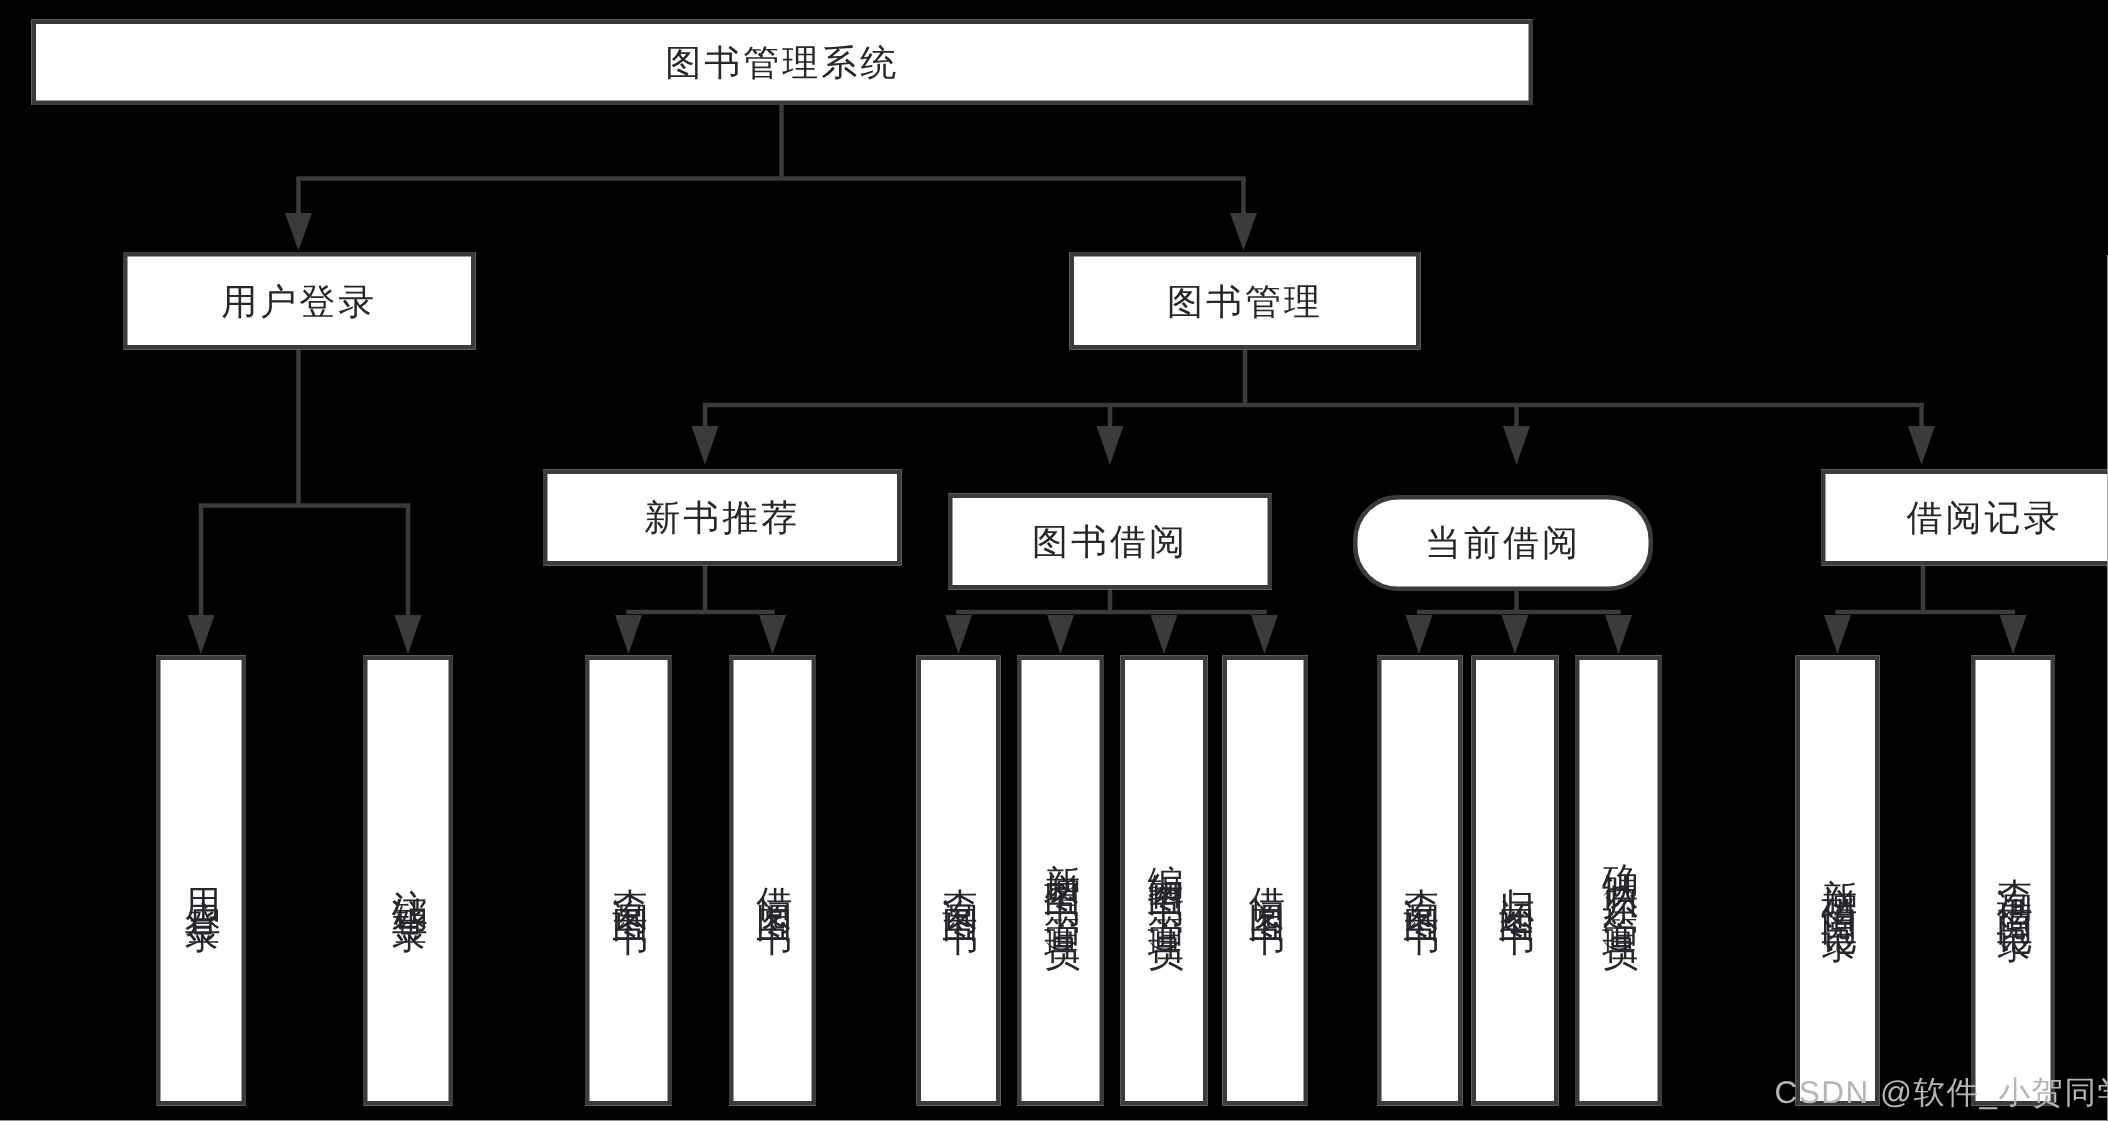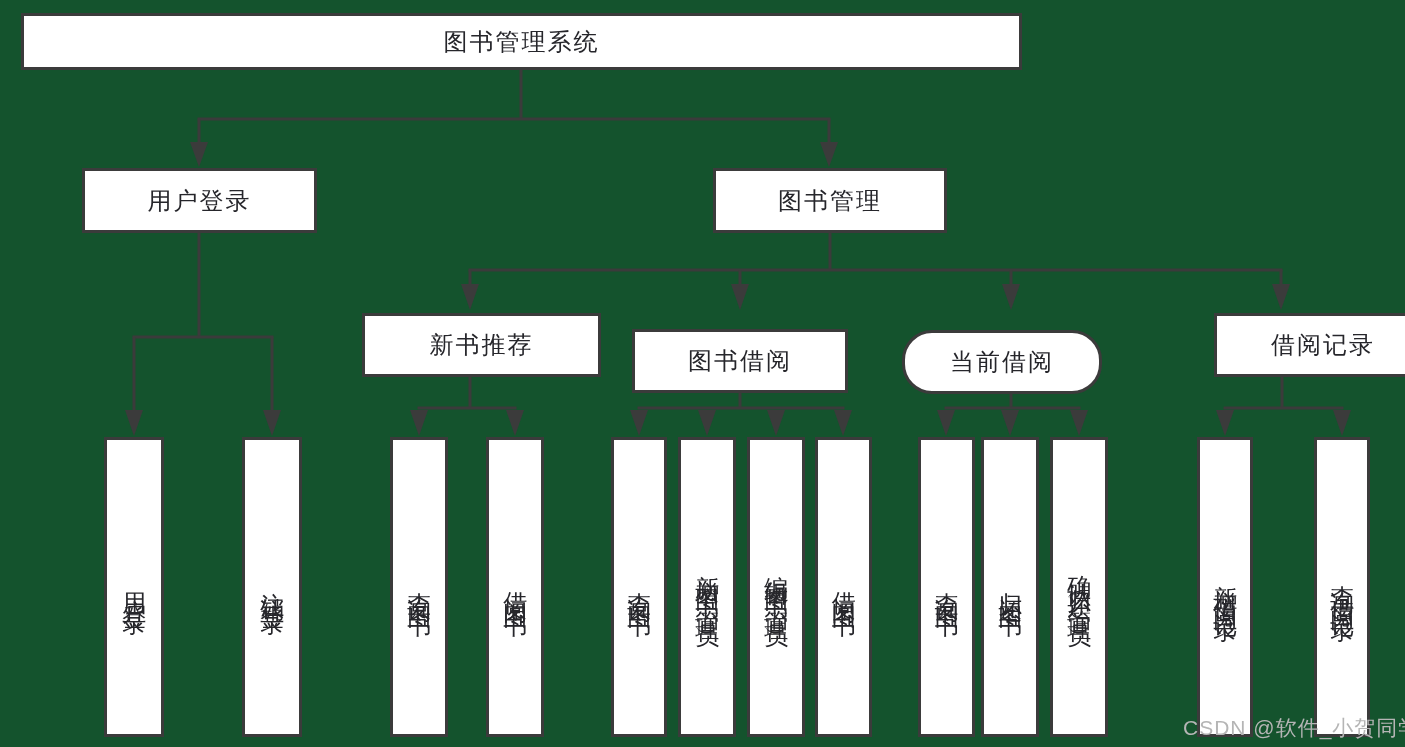--- a/index.html
+++ b/index.html
@@ -5,21 +5,21 @@
   html, body {
     margin: 0;
     padding: 0;
     background: #ffffff;
     font-family: "Liberation Sans", "DejaVu Sans", sans-serif;
   }
   .canvas {
     position: relative;
     width: 1405px;
     height: 747px;
-    background: #14532d;
+    background: #000000;
     overflow: hidden;
   }
   .wires {
     position: absolute;
     left: 0;
     top: 0;
     pointer-events: none;
   }
   .wires line {
     stroke: #3b3b3b;

